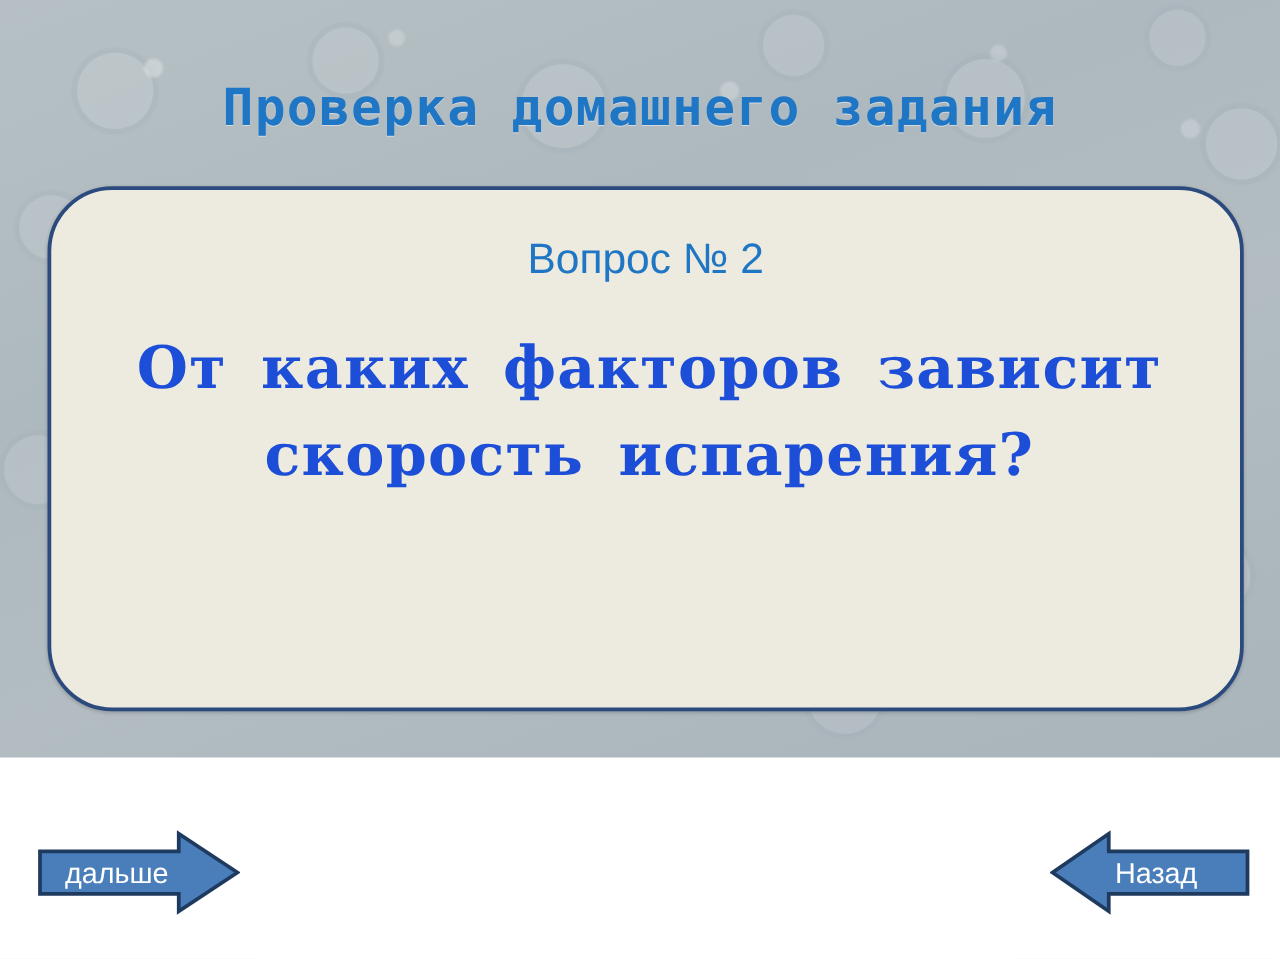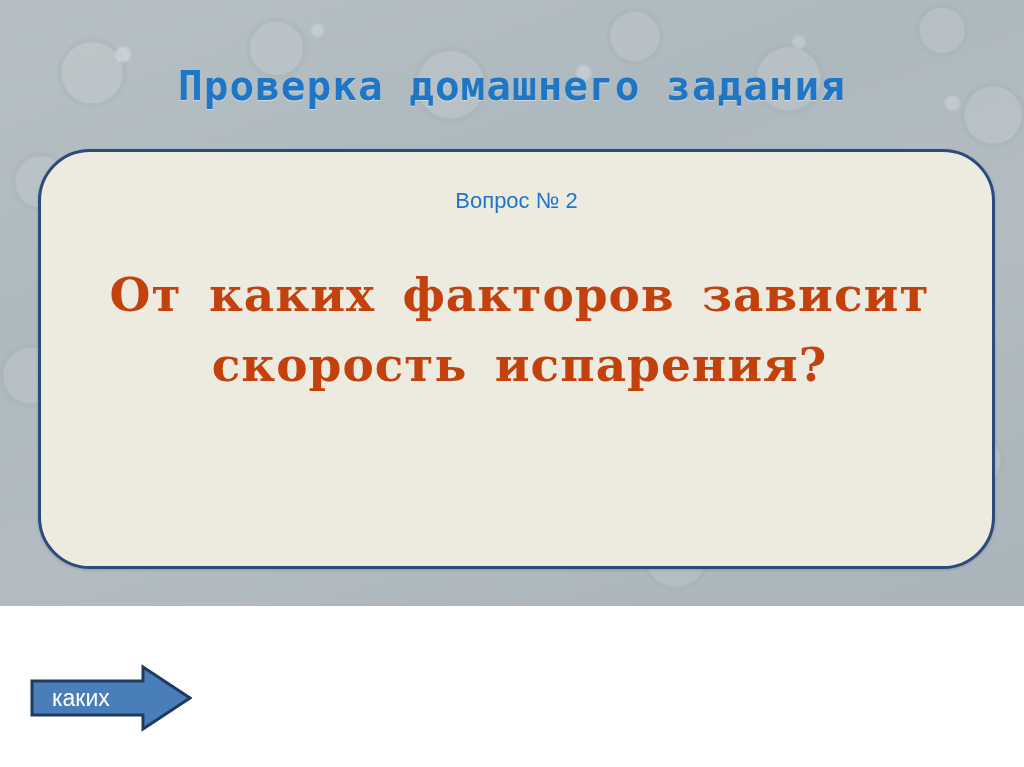--- a/index.html
+++ b/index.html
@@ -79,37 +79,37 @@
     box-shadow: 0 1px 3px rgba(0,0,0,0.18);
   }
 
   #question-number {
     position: absolute;
     left: 0;
     top: 36px;
     width: 100%;
     text-align: center;
     font-family: "Liberation Sans", sans-serif;
-    font-size: 22px;
+    font-size: 34px;
     font-weight: normal;
     color: #1F76C4;
   }
 
   #question-text {
     position: absolute;
     left: 60px;
     top: 108px;
     width: 837px;
     text-align: center;
     font-family: "DejaVu Serif", "Liberation Serif", serif;
     font-weight: bold;
     font-size: 47px;
     line-height: 1.48;
     letter-spacing: 1px;
-    color: #c2410c;
+    color: #1d4ed8;
     word-spacing: 10px;
   }
 
   
   .nav-arrow {
     position: absolute;
     top: 664px;
     height: 68px;
   }
   #nav-forward { left: 30px;  width: 162px; }
@@ -140,17 +140,23 @@
 
   <div id="question-card">
     <div id="question-number">Вопрос № 2</div>
     <div id="question-text">От каких факторов зависит скорость испарения?</div>
   </div>
 
   <div class="nav-arrow" id="nav-forward">
     <svg viewBox="0 0 162 68" preserveAspectRatio="none">
       <polygon points="2,17 113,17 113,3 160,34 113,65 113,51 2,51" fill="#4A7EBB" stroke="#1F3A5F" stroke-width="3" stroke-linejoin="miter"></polygon>
     </svg>
-    <span class="nav-label">каких</span>
+    <span class="nav-label">дальше</span>
   </div>
 
+  <div class="nav-arrow" id="nav-back">
+    <svg viewBox="0 0 160 68" preserveAspectRatio="none">
+      <polygon points="158,17 47,17 47,3 2,34 47,65 47,51 158,51" fill="#4A7EBB" stroke="#1F3A5F" stroke-width="3" stroke-linejoin="miter"></polygon>
+    </svg>
+    <span class="nav-label">Назад</span>
+  </div>
 
 </div>
 
 </body></html>

